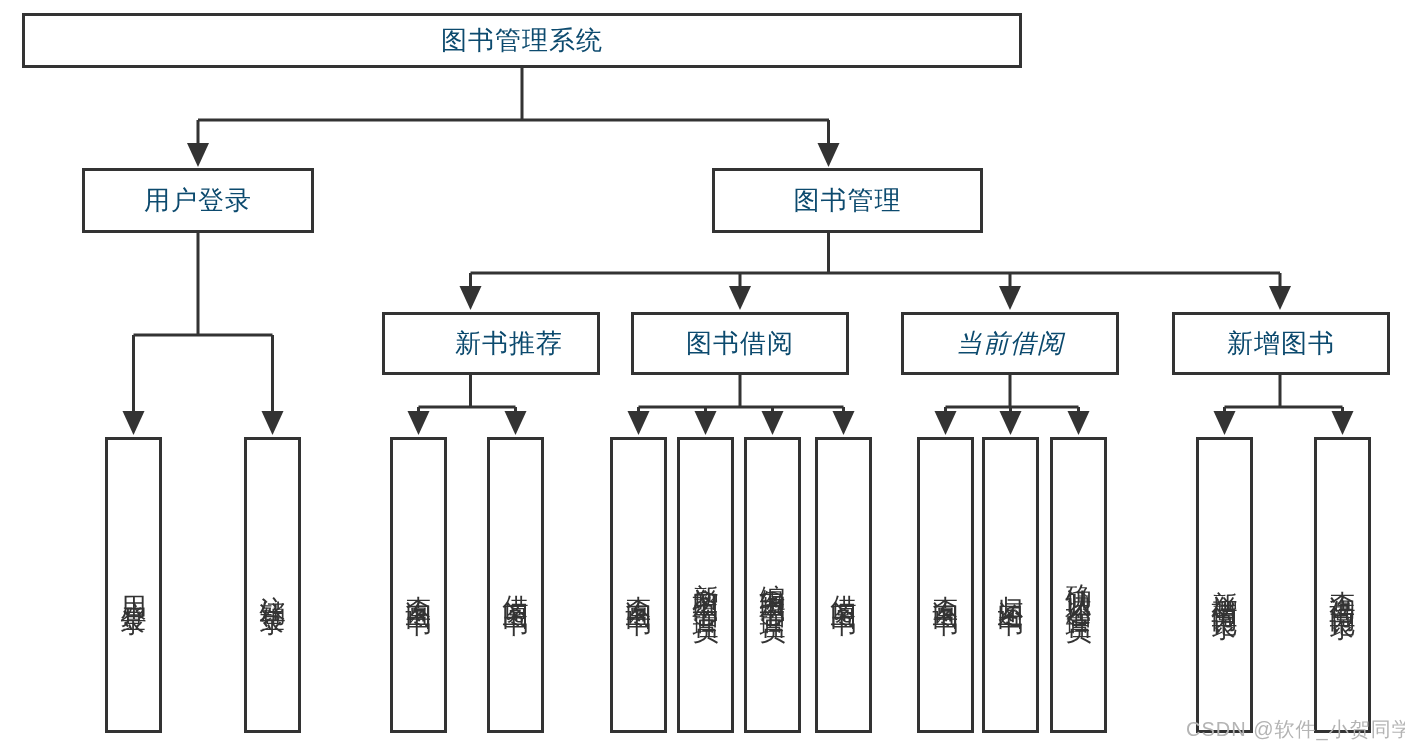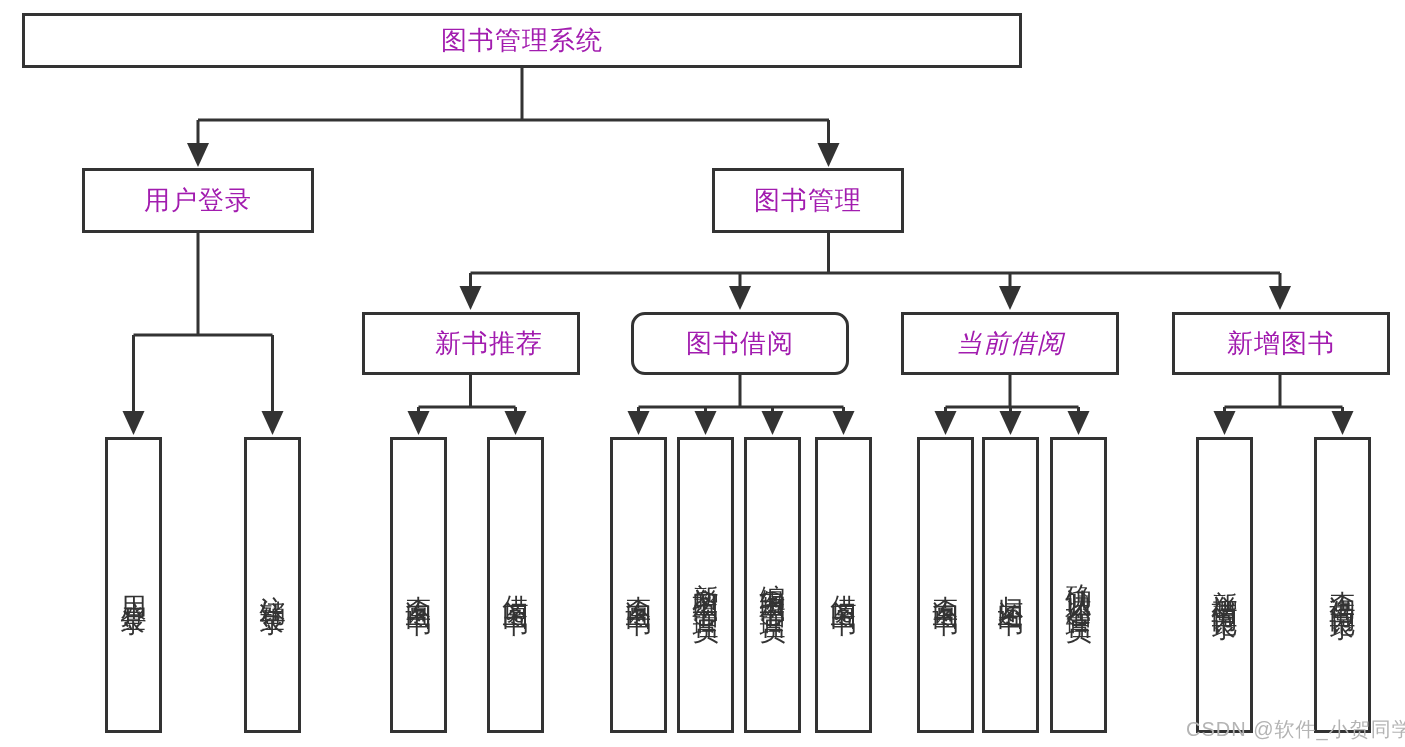--- a/index.html
+++ b/index.html
@@ -25,21 +25,21 @@
   .box {
     position: absolute;
     box-sizing: border-box;
     border: 3px solid #333333;
     background: #ffffff;
     display: flex;
     align-items: center;
     justify-content: center;
     font-size: 26px;
     letter-spacing: 1px;
-    color: #a21caf;
+    color: #0c4a6e;
     z-index: 2;
     white-space: nowrap;
   }
   .vbox {
     position: absolute;
     box-sizing: border-box;
     border: 3px solid #333333;
     background: #ffffff;
     width: 57px;
     height: 296px;
@@ -49,24 +49,24 @@
     text-align: center;
     line-height: 51px;
     font-size: 26px;
     letter-spacing: 5px;
     color: #333333;
     z-index: 2;
     overflow: hidden;
   }
   #root-box   { left: 22px;  top: 13px;  width: 1000px; height: 55px; }
   #l2-login   { left: 82px;  top: 168px; width: 232px;  height: 65px; }
-  #l2-mgmt    { left: 712px; top: 168px; width: 192px;  height: 65px; }
+  #l2-mgmt    { left: 712px; top: 168px; width: 271px;  height: 65px; }
   .l3 { top: 312px; width: 218px; height: 63px; }
-  #l3-newbook { left: 362px; padding-left: 36px;  }
-  #l3-borrow  { left: 631px; border-radius: 14px;  }
+  #l3-newbook { left: 382px; padding-left: 36px;  }
+  #l3-borrow  { left: 631px;  }
   #l3-current { left: 901px; font-style: italic;  }
   #l3-records { left: 1172px; }
   #v1  { left: 105px;  }
   #v2  { left: 244px;  }
   #v3  { left: 390px;  }
   #v4  { left: 487px;  }
   #v5  { left: 610px;  }
   #v6  { left: 677px;  }
   #v7  { left: 744px;  }
   #v8  { left: 815px;  }

